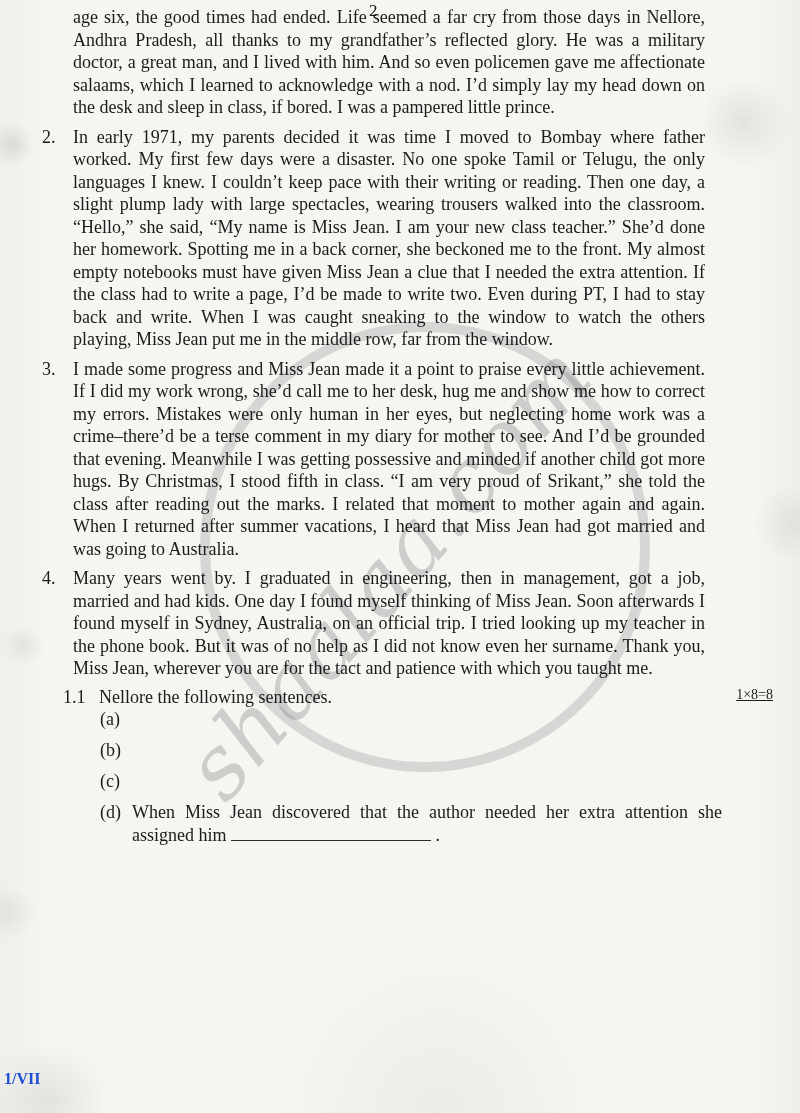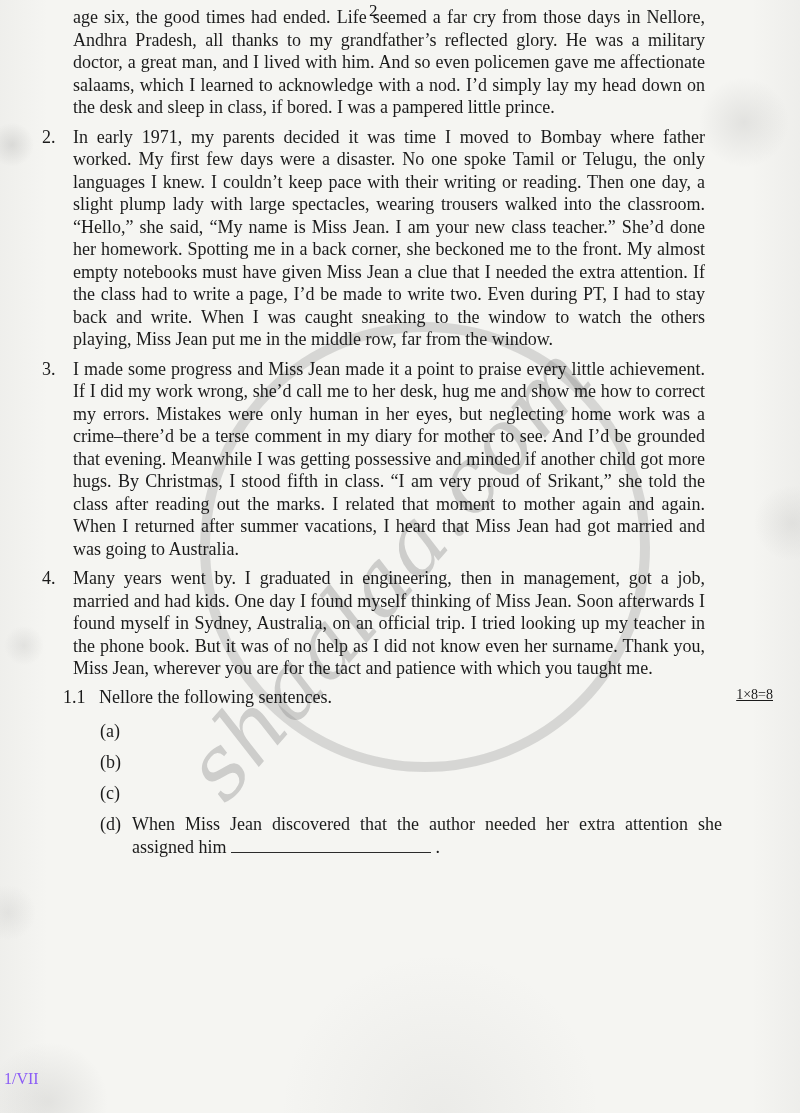--- a/index.html
+++ b/index.html
@@ -50,21 +50,21 @@
   .page { position: relative; z-index: 1; padding-top: 6px; }
 
   .para { display: flex; padding-left: 42px; margin-bottom: 7px; }
   .para-num { flex: 0 0 31px; font-size: 18px; line-height: 22.5px; }
   .para-text {
     width: 632px;
     font-size: 18px; line-height: 22.5px;
     text-align: justify;
   }
 
-  .q-row { display: flex; padding-left: 63px; padding-right: 27px; margin: 6px 0 12px; }
+  .q-row { display: flex; padding-left: 63px; padding-right: 27px; margin: 6px 0 0; }
   .q-num { flex: 0 0 36px; font-size: 18px; }
   .q-text { font-size: 18px; }
   .q-marks { margin-left: auto; font-size: 14px; text-decoration: underline; }
 
   .sub-item { display: flex; padding-left: 100px; margin-bottom: 8px; }
   .sub-label { flex: 0 0 32px; font-size: 18px; line-height: 23px; }
   .sub-text {
     width: 590px;
     font-size: 18px; line-height: 23px;
     text-align: justify;
@@ -79,21 +79,21 @@
   .blank-0 { width: 247px; }
   .blank-1 { width: 247px; }
   .blank-2 { width: 268px; }
   .blank-3 { width: 200px; }
 
   
   .footer { position: absolute; z-index: 2; left: 0; top: 1068px; width: 800px; height: 30px; }
   .page-code {
     position: absolute; left: 4px; top: 2px;
     font-family: "Liberation Serif", serif;
-    font-size: 16px; color: #8b5cf6;
+    font-size: 16px; color: #1d4ed8; font-weight: bold;
   }
   .visit-text {
     position: absolute; left: 16px; top: 0;
     font-family: "Liberation Sans", sans-serif;
     font-size: 17.5px; color: #070707;
     white-space: nowrap;
   }
   .page-number {
     position: absolute; left: 369px; top: 1px;
     font-family: "Liberation Serif", serif;

